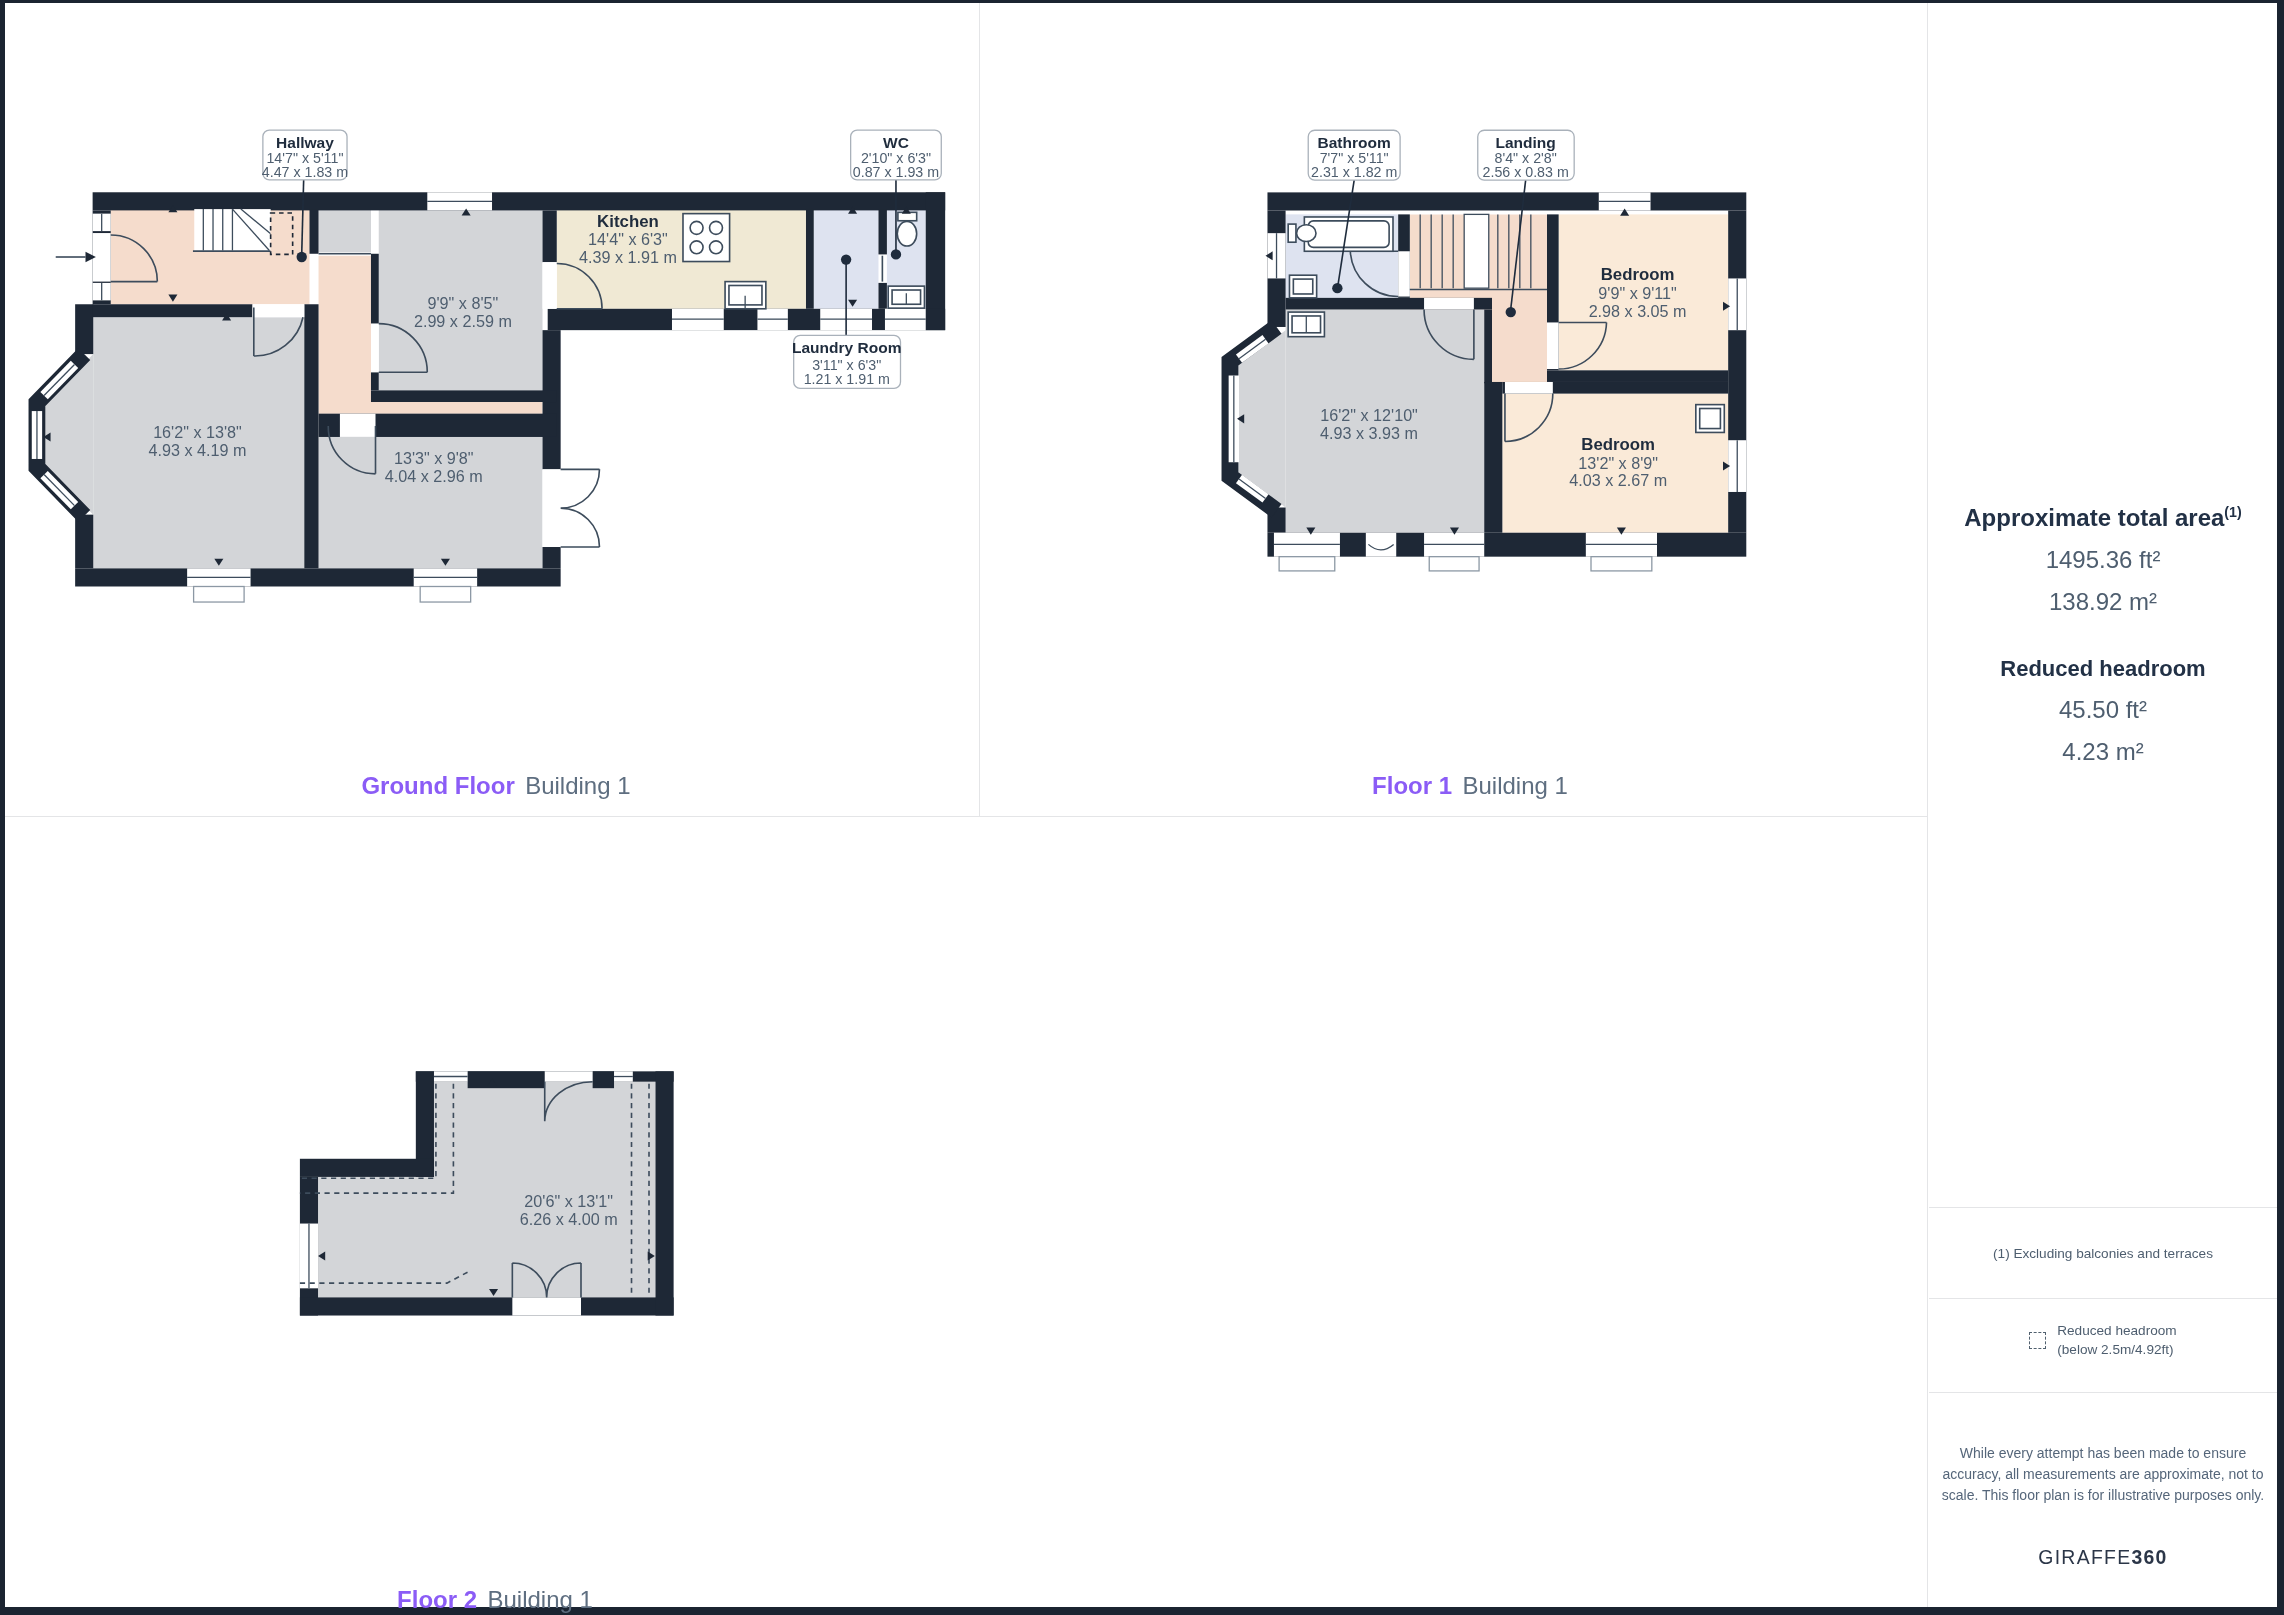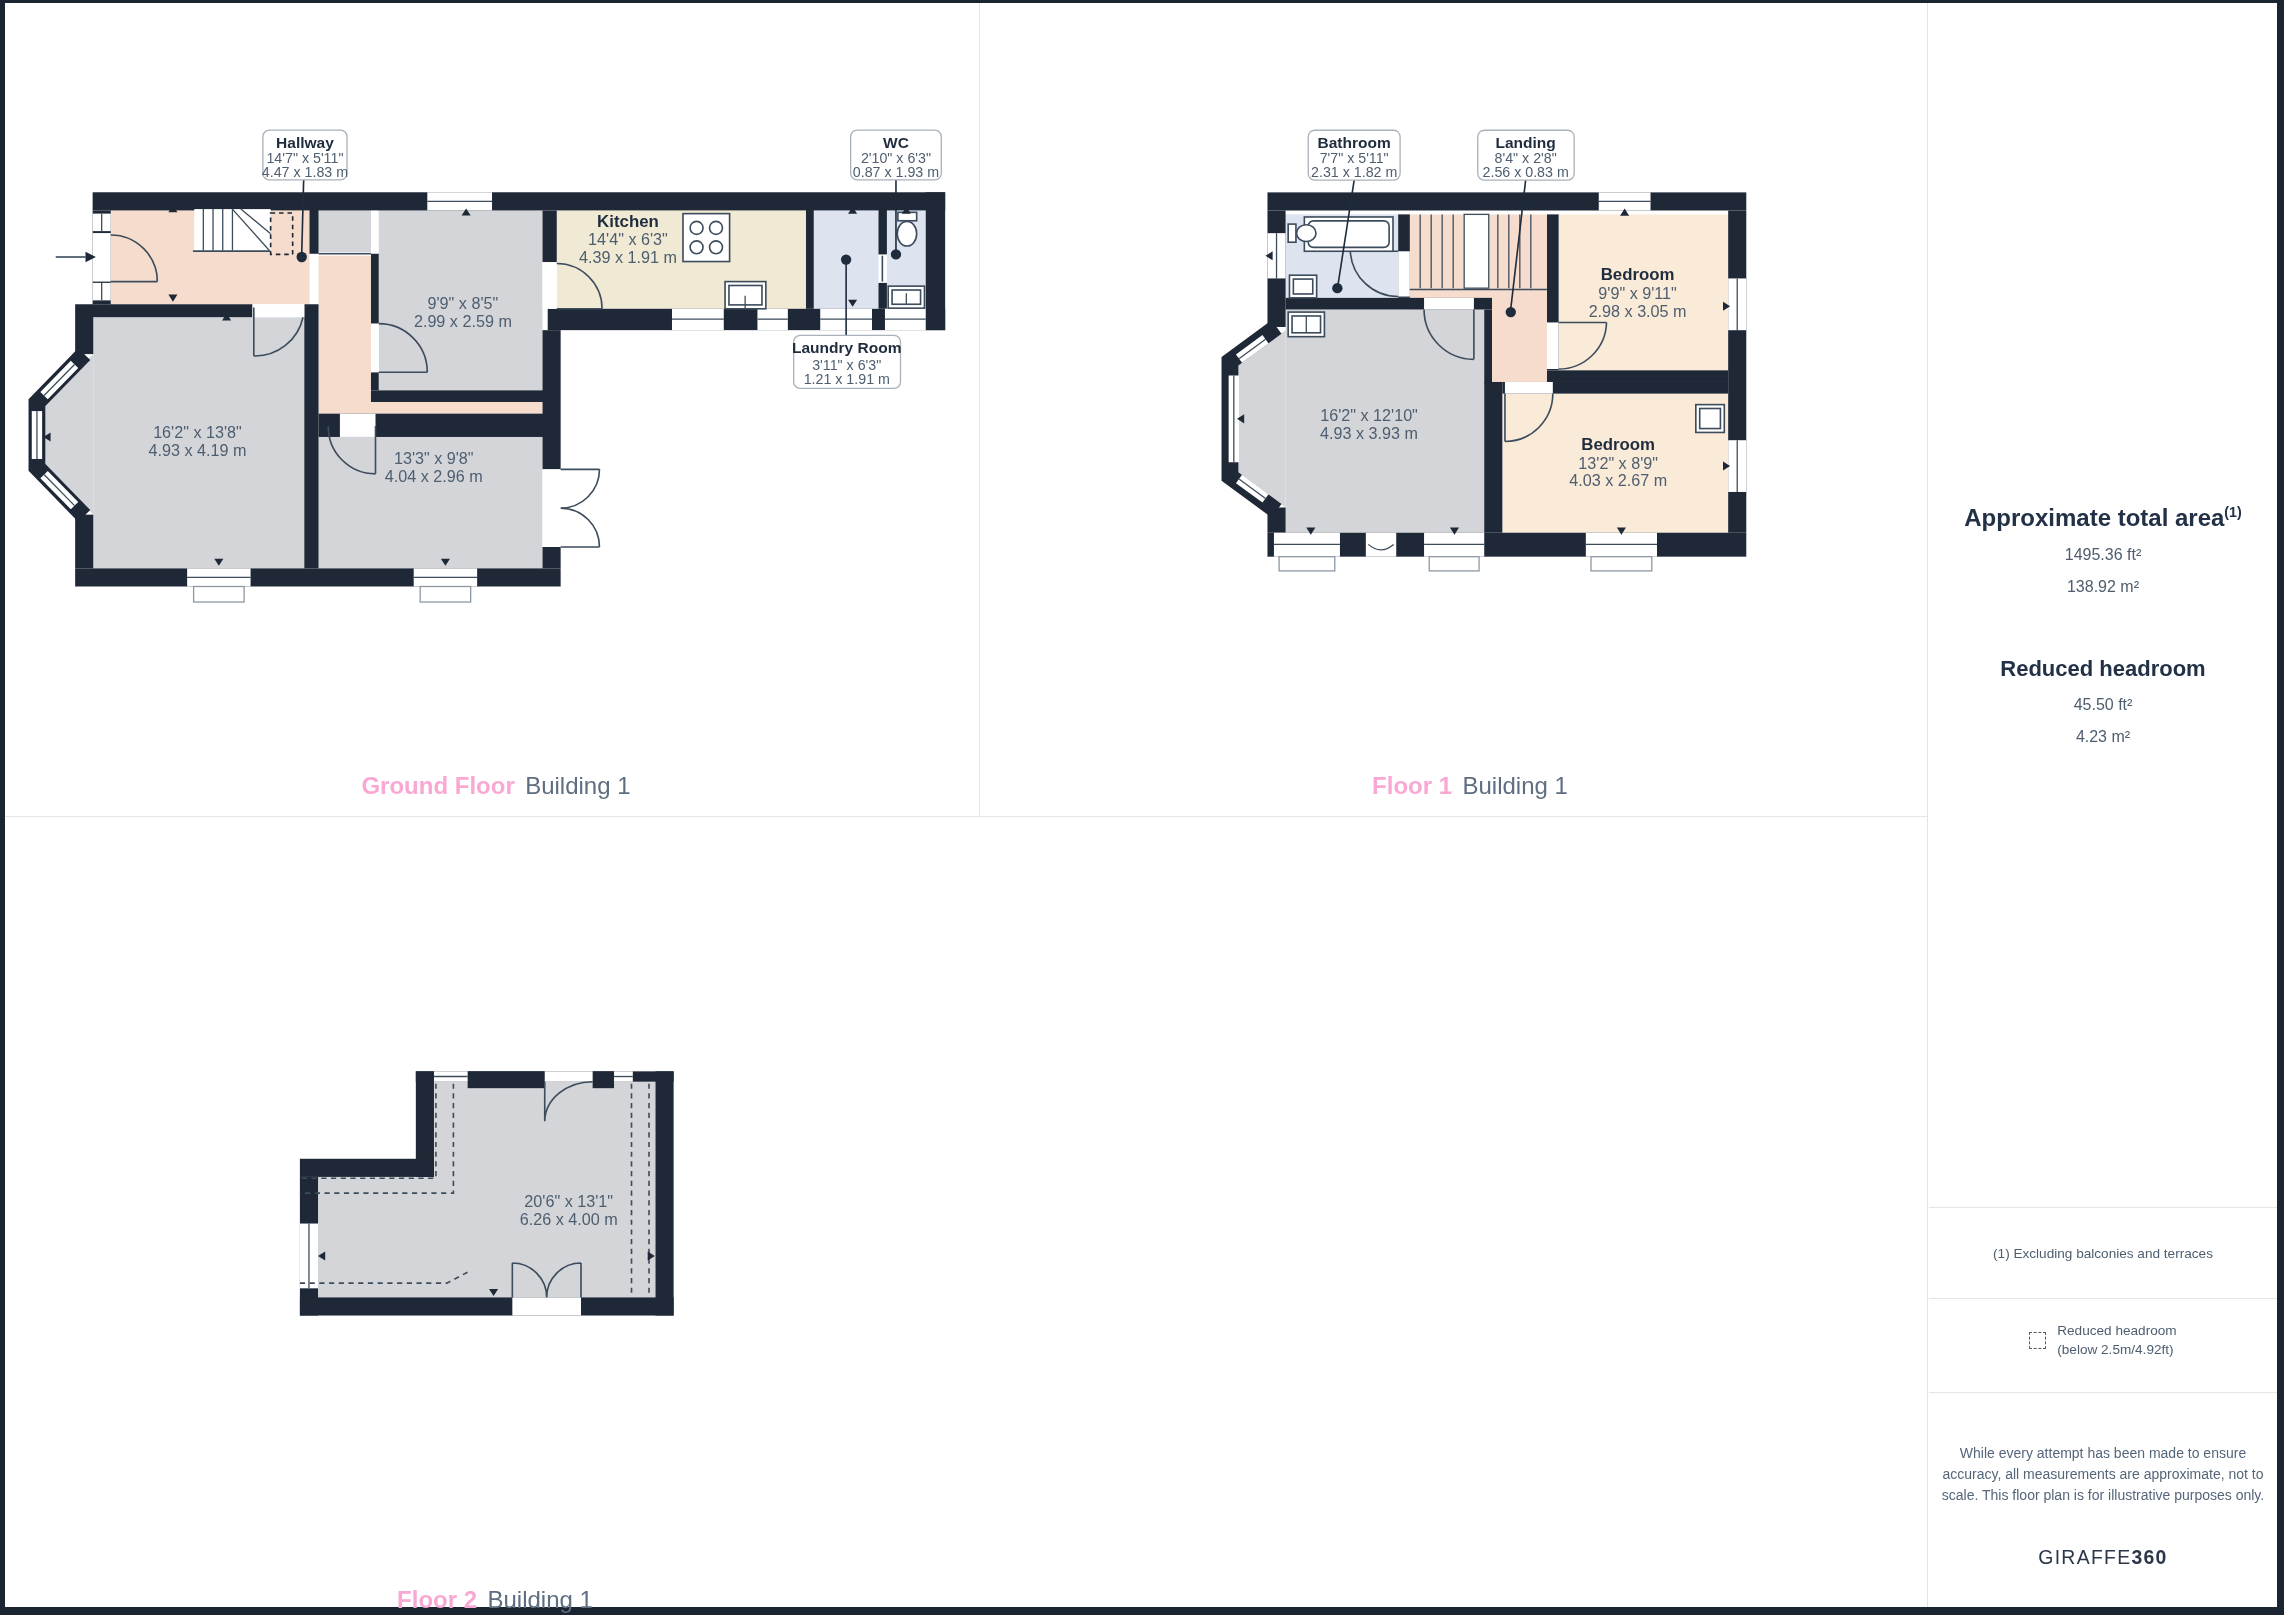--- a/index.html
+++ b/index.html
@@ -18,25 +18,25 @@
   .ln{stroke:#3D4C5C;stroke-width:2.5;fill:none;}
   .ln1{stroke:#3D4C5C;stroke-width:2;fill:none;}
   .sill{fill:#ffffff;stroke:#8C98A4;stroke-width:2;}
   .fix{fill:#ffffff;stroke:#3D4C5C;stroke-width:2.5;}
   .fixn{fill:none;stroke:#3D4C5C;stroke-width:2.5;}
   .arrow{fill:#1E2836;}
   .dashln{stroke:#3D4C5C;stroke-width:2.5;fill:none;stroke-dasharray:8 7;}
   .leader{stroke:#1F2C3D;stroke-width:2.5;fill:none;}
   .dot{fill:#1F2C3D;}
   .floor-label{position:absolute;transform:translateX(-50%);white-space:nowrap;font-size:24px;color:#223146;}
-  .floor-label b{font-weight:bold;color:#f9a8d4;}
+  .floor-label b{font-weight:bold;color:#8b5cf6;}
   .floor-label span.bld{color:#5E6E80;font-weight:normal;margin-left:10.4px;}
   .sb{position:absolute;left:1929px;width:348px;text-align:center;color:#4E5E6F;}
   .sb h2{margin:12px;font-size:24px;color:#223146;font-weight:bold;}
-  .sb .val{font-size:16px;margin-top:14.2px;}
+  .sb .val{font-size:24px;margin-top:14.2px;}
   .sb-foot{font-size:13.6px;}
   .legend-row{display:flex;align-items:center;justify-content:center;gap:11.7px;}
   .legend-icon{width:14.2px;height:14.2px;border:1.3px dashed #51616F;flex:0 0 auto;}
   .legend-text{text-align:left;font-size:13.6px;line-height:19.4px;color:#4E5E6F;}
   .disclaimer{font-size:14px;line-height:21px;color:#55667A;width:337px;margin:12px auto;}
   .brand{font-size:19.4px;letter-spacing:1.3px;color:#2B3648;}
   .brand b{font-weight:bold;}
 </style>
 </head>
 <body>

